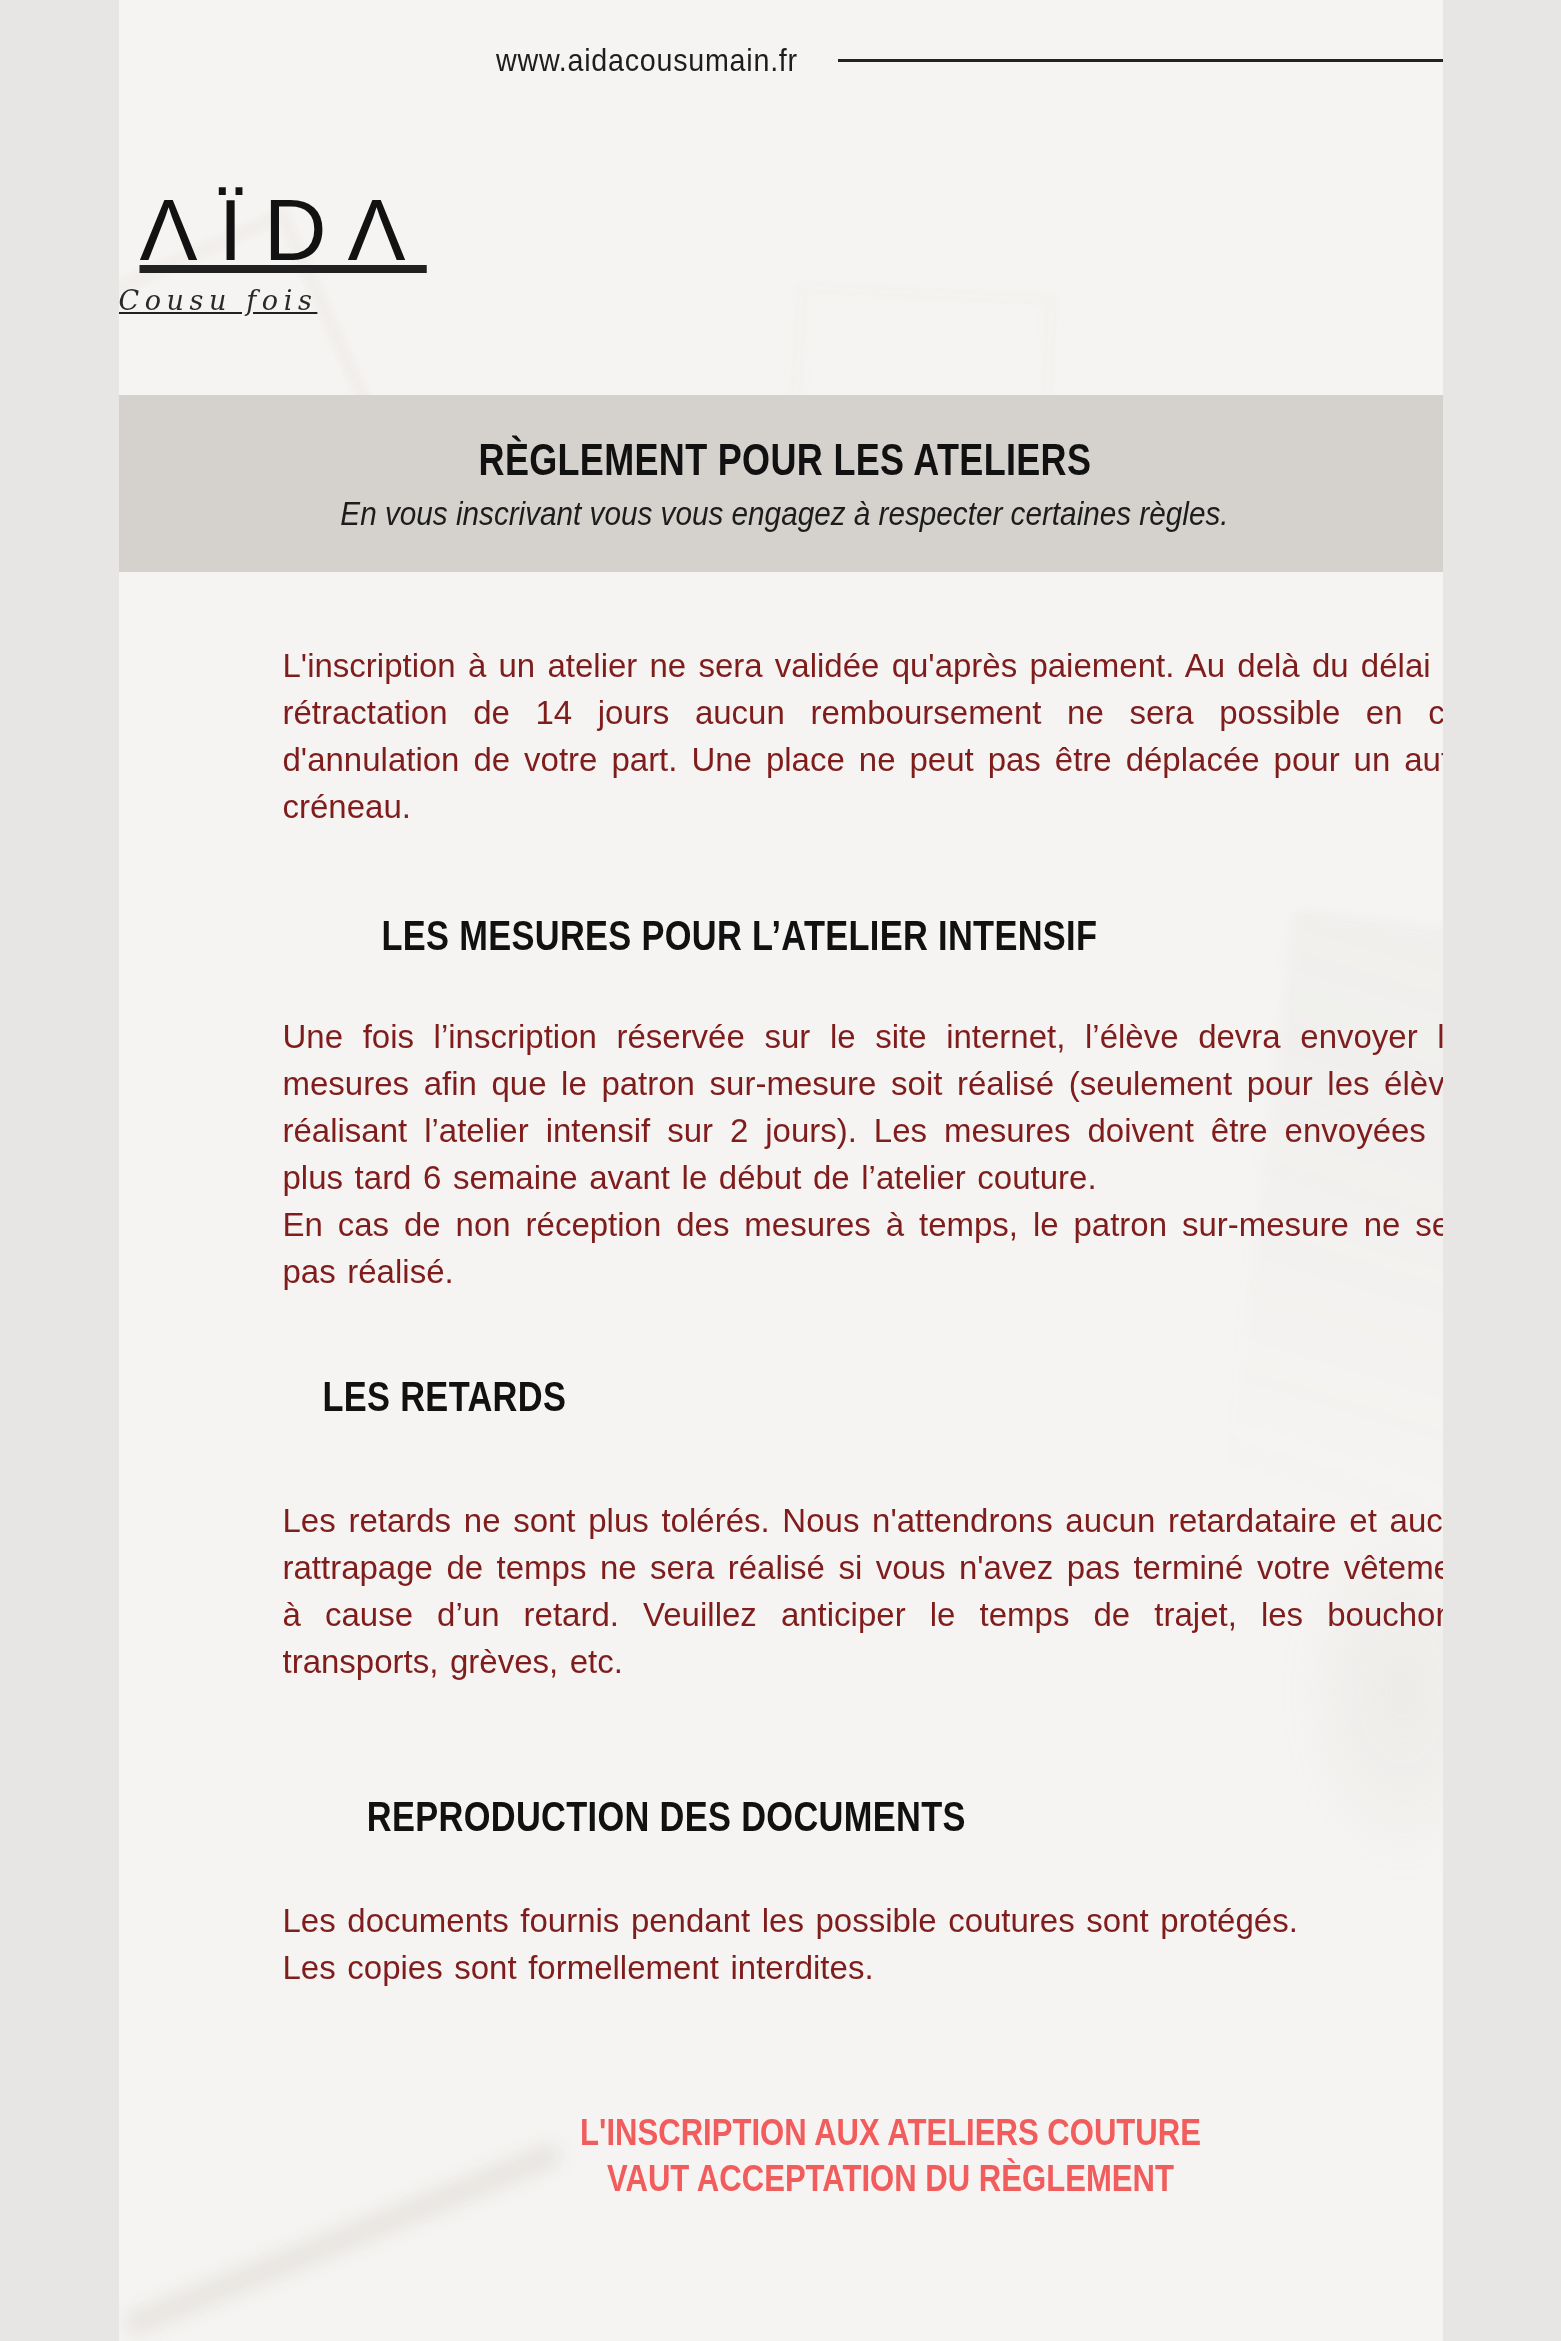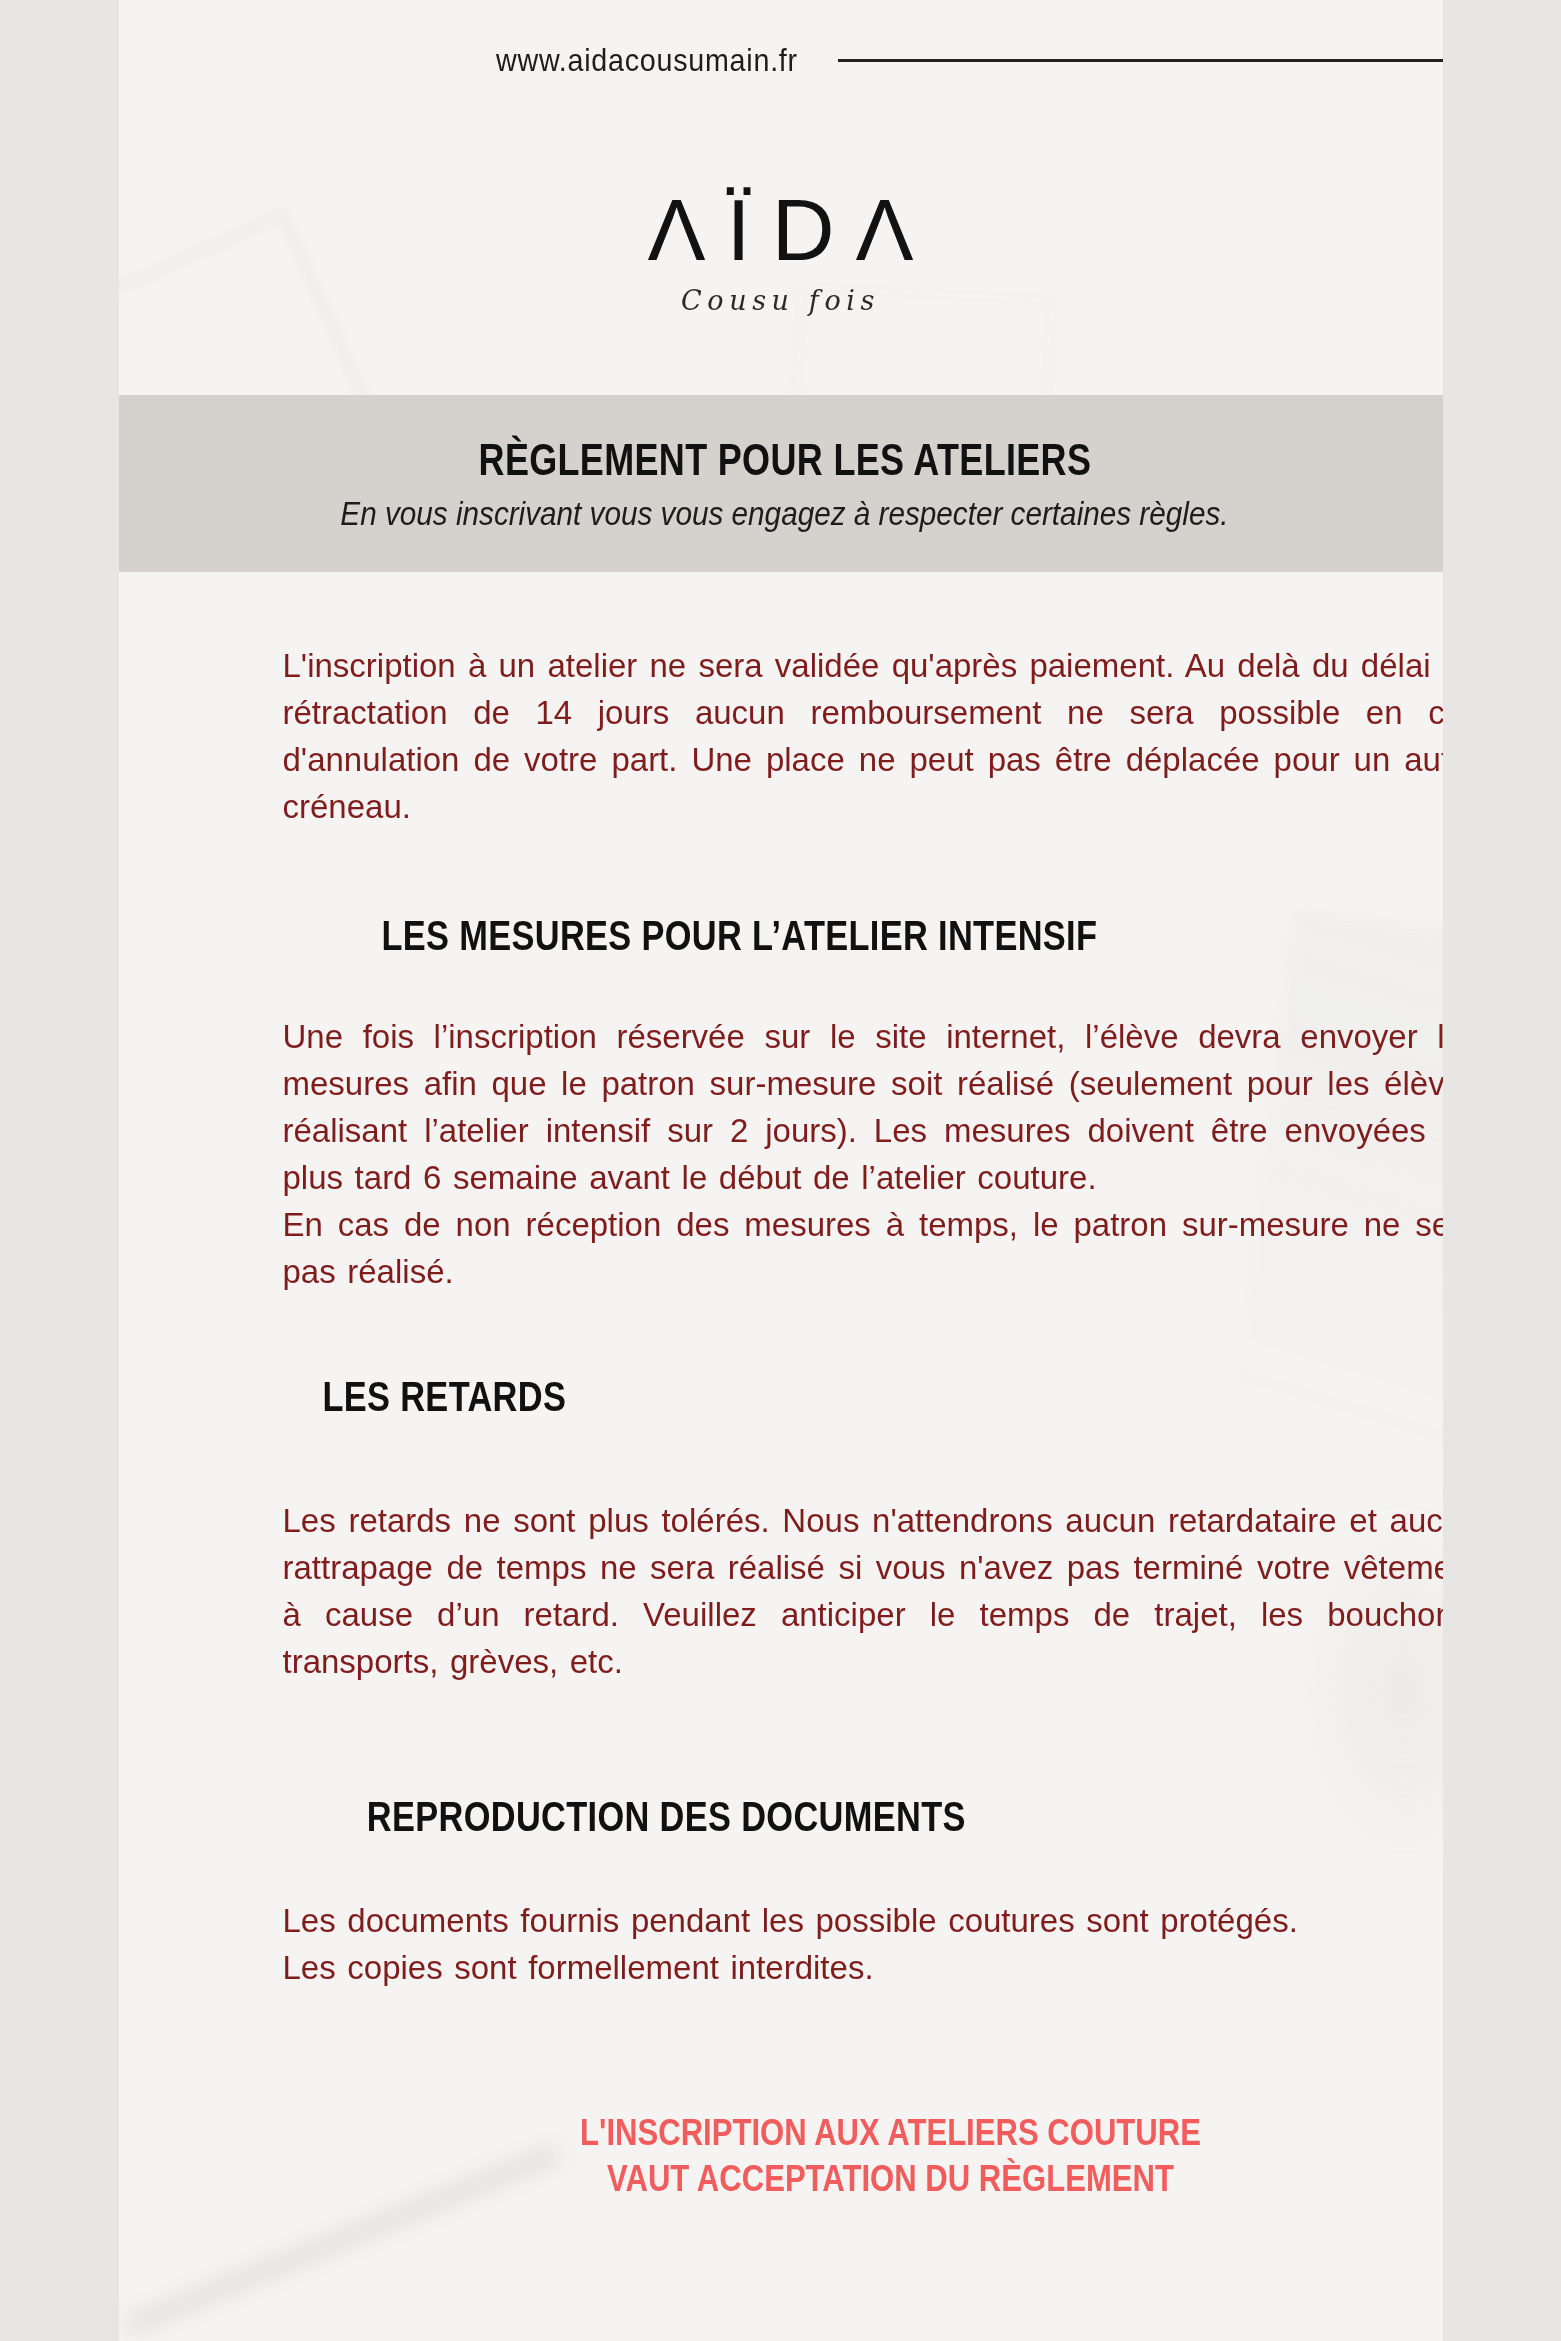--- a/index.html
+++ b/index.html
@@ -52,21 +52,21 @@
     display:flex;align-items:center;gap:21px;
   }
   .url{
     font-size:30.5px;letter-spacing:0.8px;color:#1d1d1d;
     white-space:nowrap;
     transform:scaleX(0.94);transform-origin:left center;
   }
   .rule{flex:1;height:3.2px;background:#222;}
 
   
-  .logo{position:absolute;top:186px;left:0;width:100%;text-align:center;}
+  .logo{position:absolute;top:186px;left:0;width:100%;text-align:left;text-decoration:underline;}
   .wordmark{
     font-size:87px;line-height:88px;color:#121212;
     letter-spacing:21px;padding-left:21px;
     font-weight:400;
   }
   .tagline{
     margin-top:11.2px;
     font-family:"DejaVu Serif",serif;
     font-style:italic;
     font-size:27px;letter-spacing:5.6px;color:#2a2a2a;

